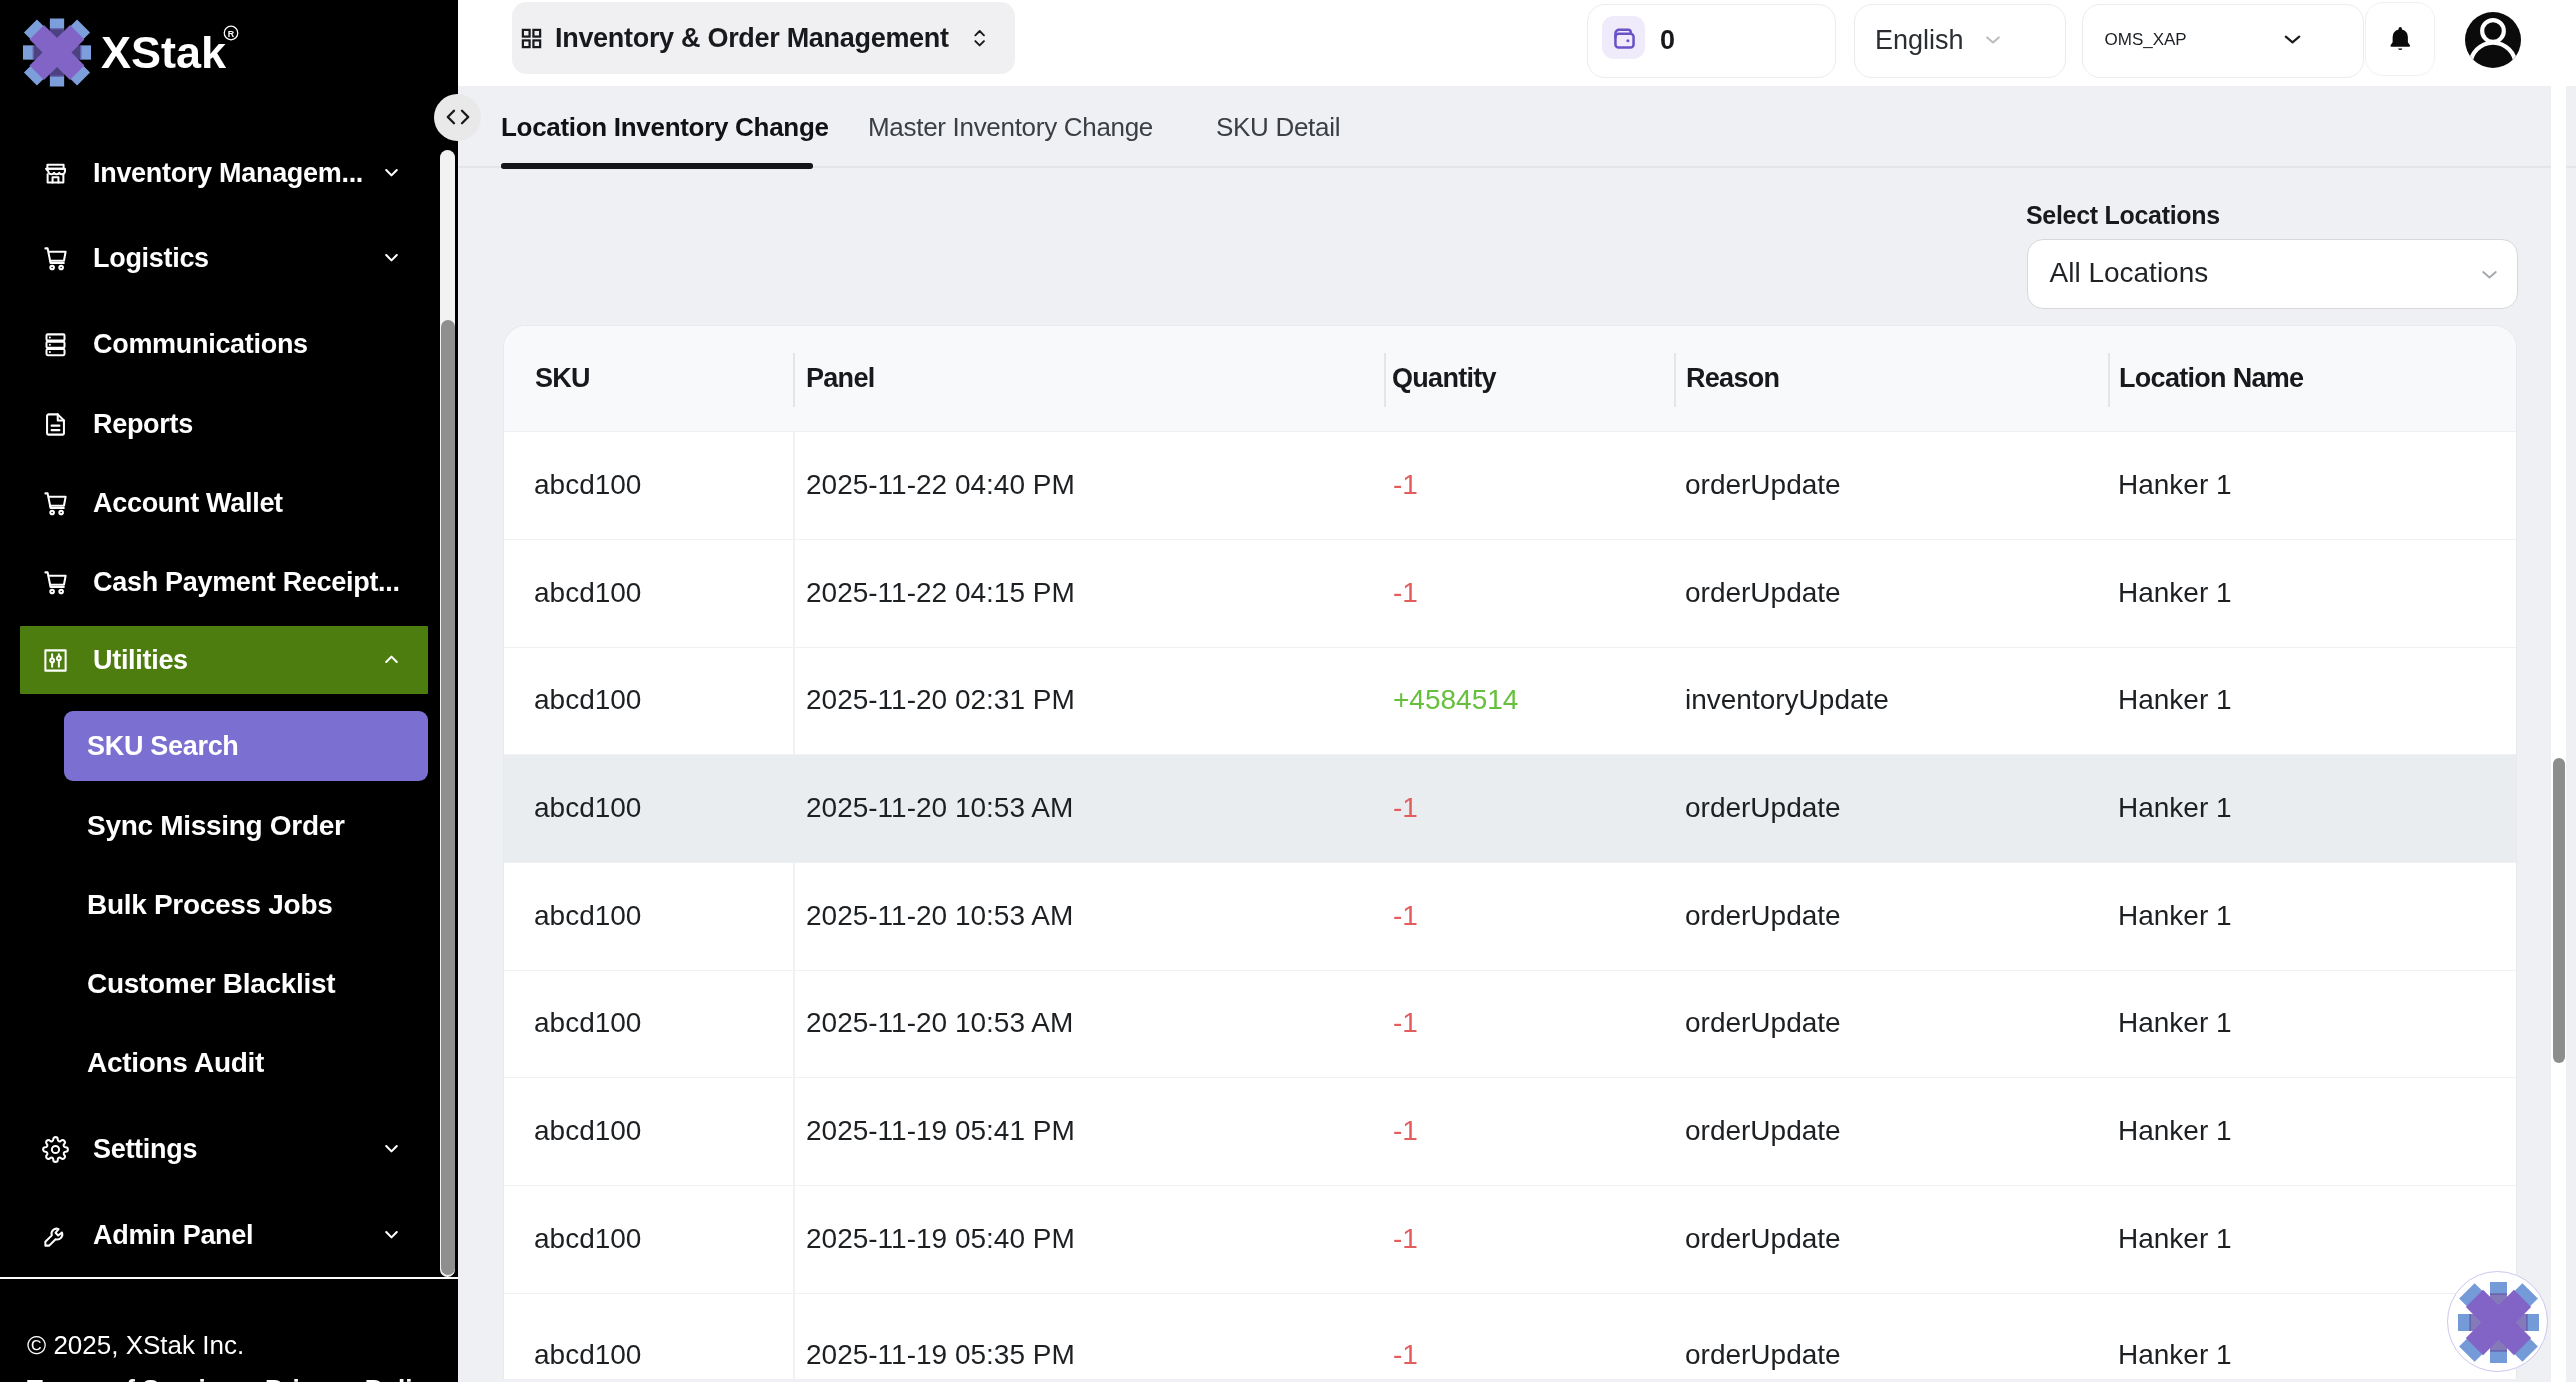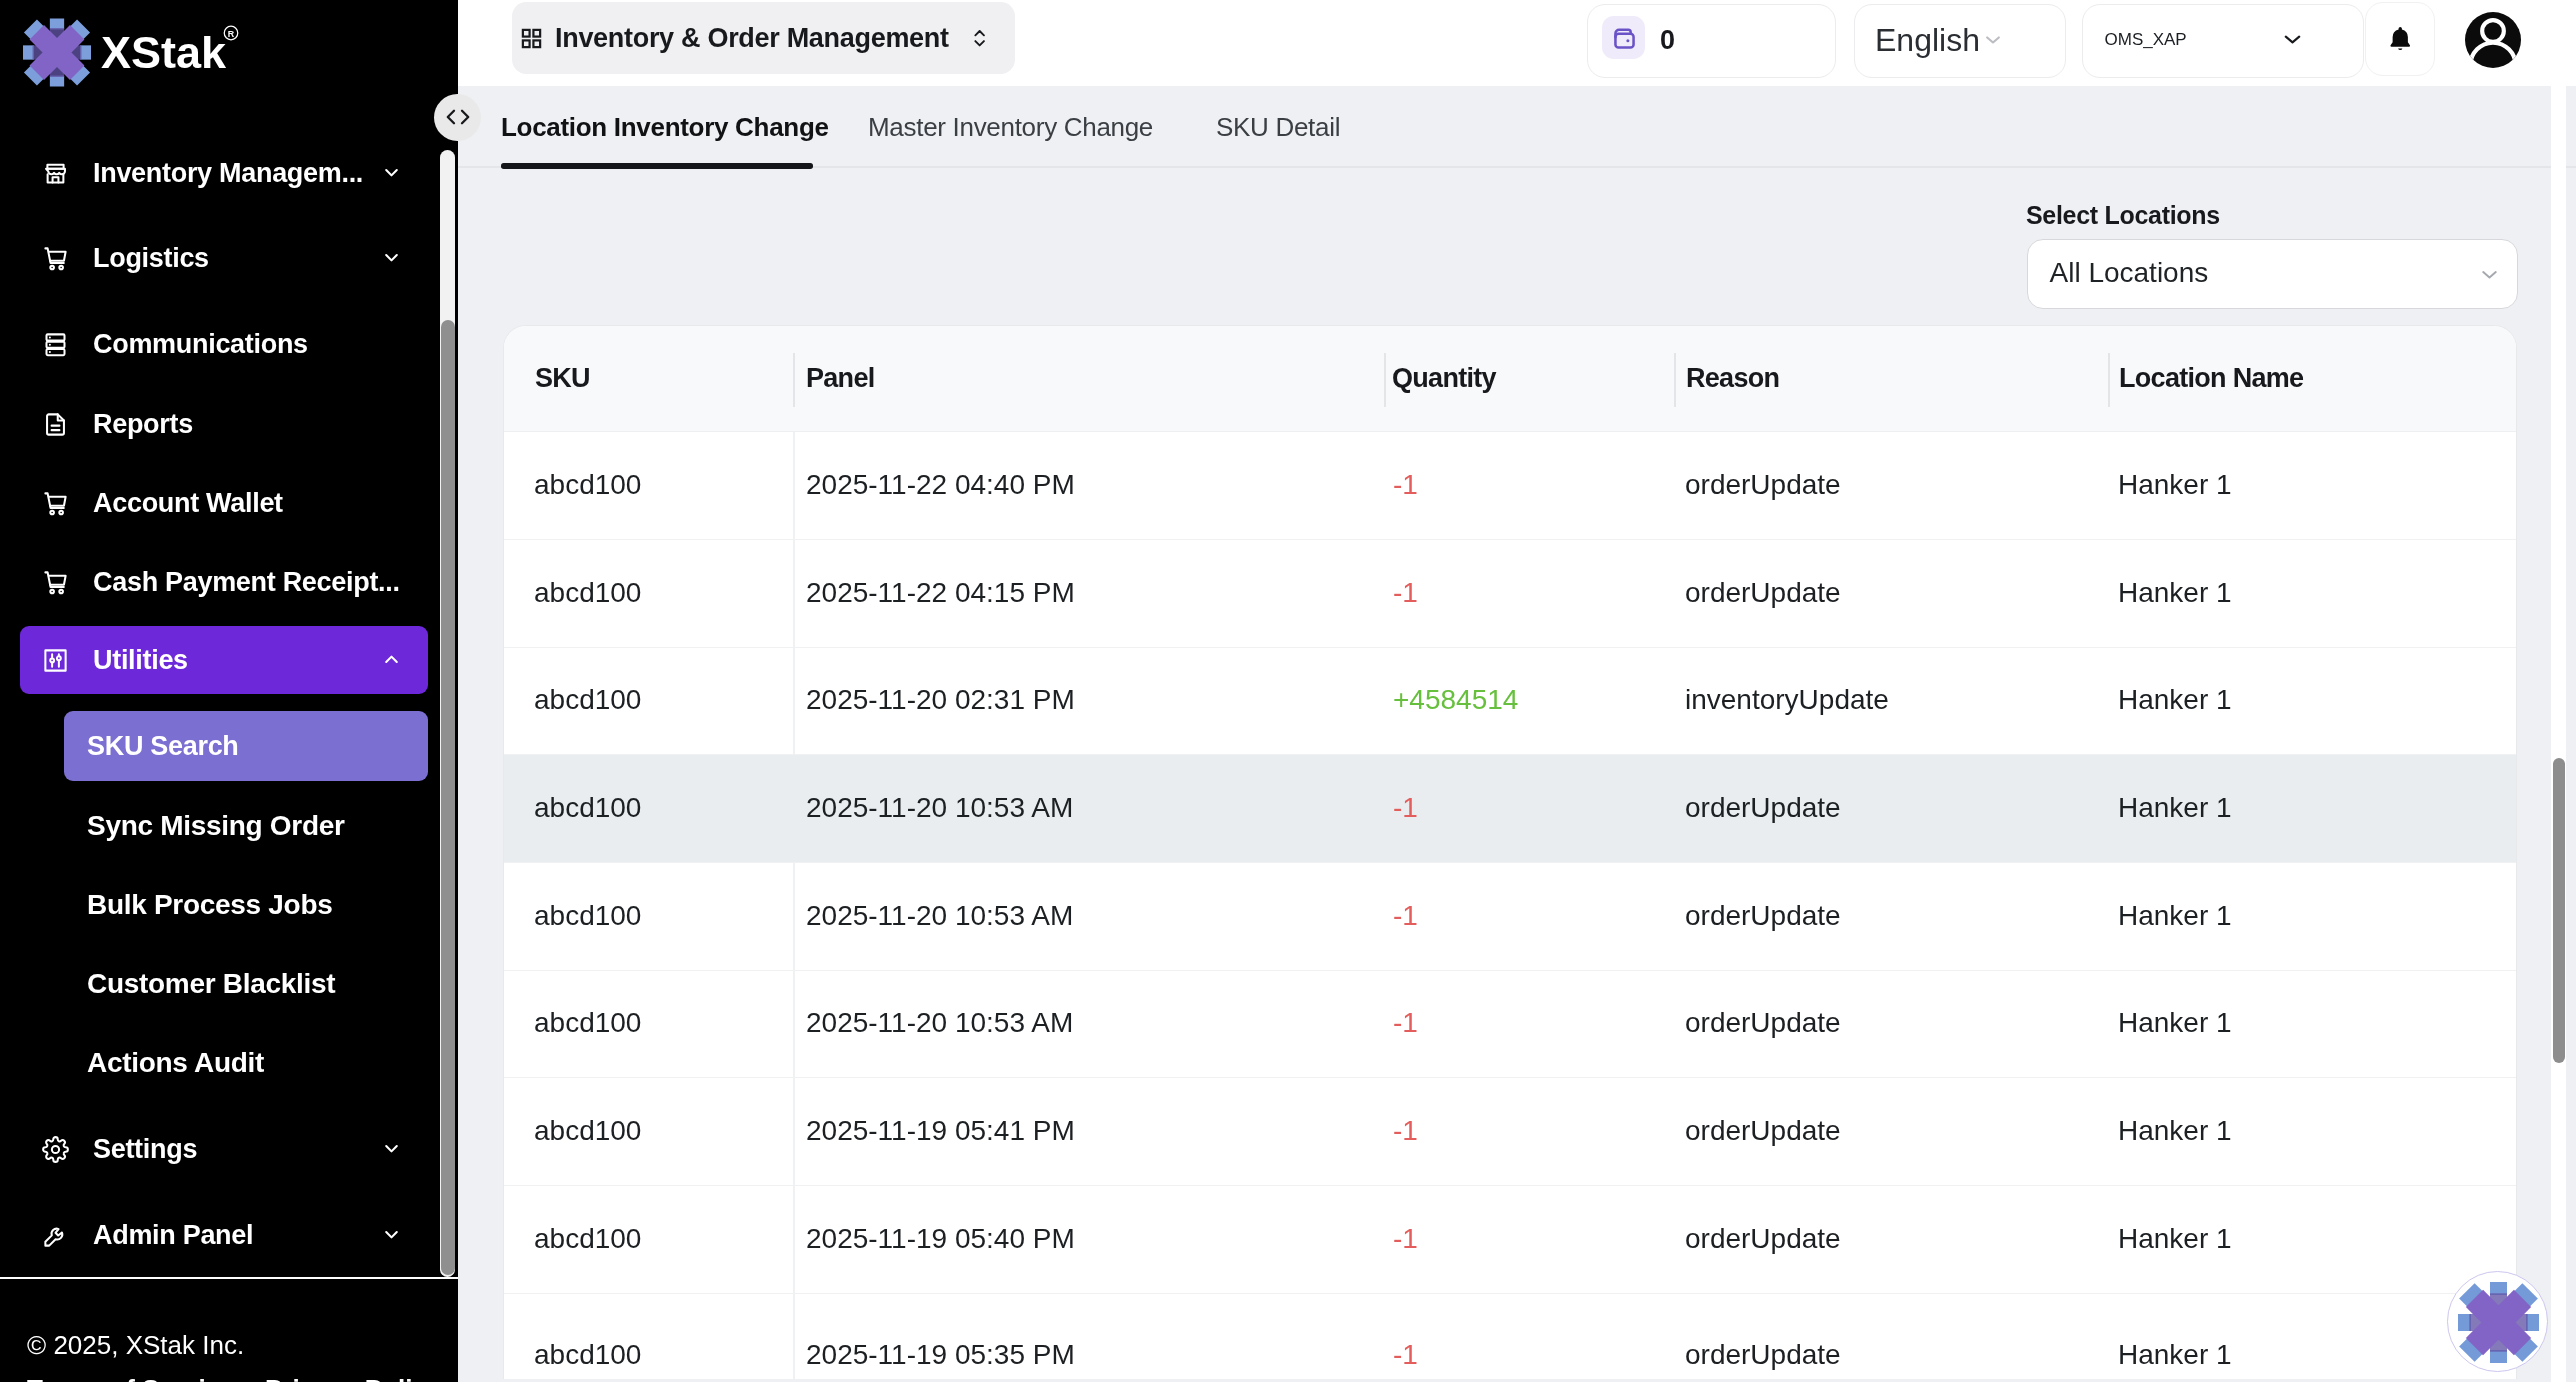--- a/index.html
+++ b/index.html
@@ -7,21 +7,21 @@
 body { font-family:"Liberation Sans", sans-serif; background:#eef0f3; position:relative; }
 .abs { position:absolute; }
 
 
 #sidebar { position:absolute; left:0; top:0; width:458px; height:1382px; background:#000; }
 .navitem { position:absolute; left:20px; width:408px; height:68px; color:#fff; }
 .navitem .txt { position:absolute; left:73px; top:0; line-height:68px; font-size:27px; font-weight:600; letter-spacing:-0.3px; }
 .navitem .ico { position:absolute; left:21.5px; top:20.6px; width:27px; height:27px; }
 .navitem .chev { position:absolute; right:25px; top:22.4px; width:23px; height:23px; }
 .subitem { position:absolute; left:87px; color:#fff; font-size:28px; font-weight:600; letter-spacing:-0.3px; line-height:68px; height:68px; }
-#util-box { background:#6d28d9; border-radius:9px; }
+#util-box { background:#4d7c0f; border-radius:1px; }
 #sku-box { position:absolute; left:64px; top:711px; width:364px; height:70px; background:#7b6fd2; border-radius:9px; color:#fff; }
 #sku-box span { position:absolute; left:23px; line-height:70px; font-size:27px; font-weight:600; letter-spacing:-0.3px; }
 #side-sep { position:absolute; left:0; top:1277px; width:458px; height:1.8px; background:#fdfdfd; }
 .footer-txt { position:absolute; color:#fff;margin-top:21px; }
 
 
 #side-track { position:absolute; left:440px; top:150px; width:15.3px; height:1127px; background:#f2f2f2; border-radius:8px; }
 #side-thumb { position:absolute; left:441px; top:320px; width:13.5px; height:955px; background:#8f8f8f; border-radius:7.2px; }
 
 
@@ -239,21 +239,21 @@
     <div class="abs" style="left:14.4px; top:11.7px; width:43px; height:43px; background:#f0ebfb; border-radius:11.7px;"></div>
     <svg class="abs" style="left:21.5px; top:19px;" width="29" height="29" viewBox="0 0 24 24" fill="none" stroke="#6a53c7" stroke-width="2.1" stroke-linecap="round" stroke-linejoin="round">
         <path d="M4.5 11V7.8a3 3 0 0 1 3-3h7.6a2 2 0 0 1 2 2V8"></path>
         <rect x="4.5" y="8" width="15" height="11.5" rx="2.6"></rect>
         <circle cx="14.8" cy="13.8" r="1.25" fill="#6a53c7" stroke="none"></circle>
       </svg>
     <span class="abs" style="left:72px; top:0; line-height:70px; font-size:27px; font-weight:700; color:#17191c;">0</span>
   </div>
 
   <div class="hdrbox" style="left:1396px; width:212px; border-radius:18px;">
-    <span class="abs" style="left:20px; top:0; line-height:70px; font-size:32px; color:#2a2e33;">English</span>
+    <span class="abs" style="left:20px; top:0; line-height:70px; font-size:27px; color:#2a2e33;">English</span>
     <svg class="abs" style="left:128px; top:25px;" width="20" height="20" viewBox="0 0 24 24" fill="none" stroke="#bbbdc2" stroke-width="2.6" stroke-linecap="round" stroke-linejoin="round">
         <path d="M5 9l7 6 7-6"></path>
       </svg>
   </div>
 
   <div class="hdrbox" style="left:1624px; width:282px; border-radius:18px;">
     <span class="abs" style="left:21.5px; top:0; line-height:70px; font-size:17px; font-weight:400; color:#1b1e22;">OMS_XAP</span>
     <svg class="abs" style="left:197px; top:23px;" width="25" height="23" viewBox="0 0 24 24" fill="none" stroke="#17191c" stroke-width="2.2" stroke-linecap="round" stroke-linejoin="round">
         <path d="M5 9l7 6 7-6"></path>
       </svg>

